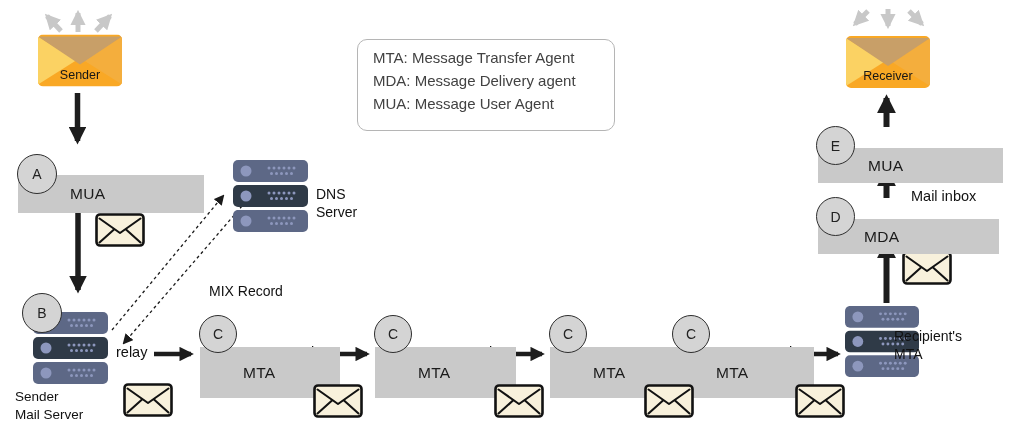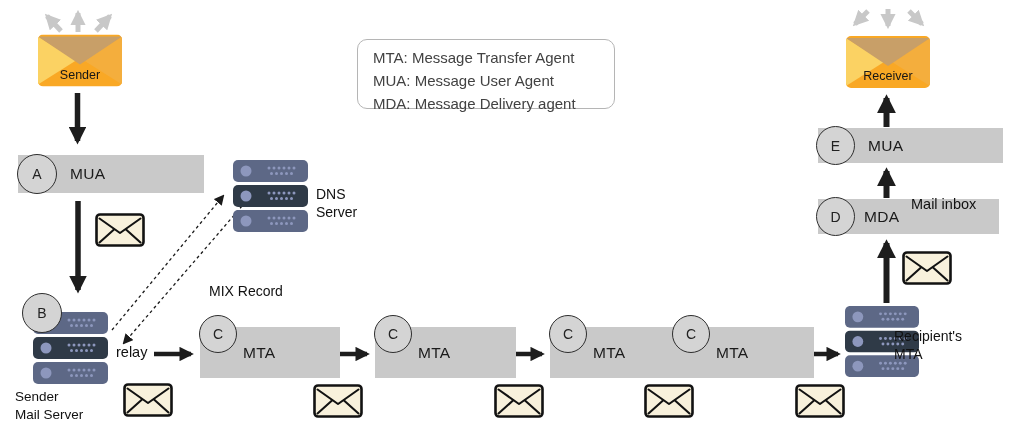--- a/index.html
+++ b/index.html
@@ -8,38 +8,39 @@
     font-family:"Liberation Sans", sans-serif;color:#1c1c1c;
   }
   .abs{position:absolute;}
   svg{display:block;}
   #arrow-layer{position:absolute;left:0;top:0;width:1016px;height:433px;pointer-events:none;}
 
   .box{
     position:absolute;background:#c9c9c9;border-radius:0;
     display:flex;align-items:center;font-size:15.5px;font-weight:500;color:#1a1a1a;
     letter-spacing:.3px;
+    margin-top:20px;
   }
   .box .node-label{white-space:nowrap;}
   .badge{
     position:absolute;border-radius:50%;background:#d4d4d4;border:1.6px solid #2e2e2e;
     display:flex;align-items:center;justify-content:center;
     font-size:14px;color:#222;box-sizing:border-box;z-index:3;
   }
   .lbl{
     position:absolute;font-size:14px;font-weight:500;color:#111;line-height:17.5px;
     white-space:pre-line;
   }
   .lbl.center{text-align:left;}
   .env-label{
     position:absolute;left:0;right:0;bottom:5px;text-align:center;
     font-size:12.5px;font-weight:500;color:#161616;
   }
   #legend{
-    position:absolute;left:357px;top:39px;width:258px;height:70px;box-sizing:border-box;
+    position:absolute;left:357px;top:39px;width:258px;height:92px;box-sizing:border-box;
     background:#ffffff;border:1.5px solid #b5b5b5;border-radius:10px;
     padding:6px 0 0 15px;
   }
   #legend .legend-line{
     font-size:15px;line-height:23px;color:#424242;font-weight:400;white-space:nowrap;
   }
 </style>
 </head>
 <body>
 
@@ -165,22 +166,22 @@
 
     <g stroke="#1d1d1d" fill="none">
       <line x1="886.5" y1="303" x2="886.5" y2="243" stroke-width="6" marker-end="url(#mk-black)"></line>
       <line x1="886.5" y1="198" x2="886.5" y2="171" stroke-width="6" marker-end="url(#mk-black)"></line>
       <line x1="886.5" y1="127" x2="886.5" y2="98" stroke-width="6" marker-end="url(#mk-black)"></line>
     </g>
   </svg>
 
   <div id="legend">
     <div class="legend-line">MTA: Message Transfer Agent</div>
+    <div class="legend-line">MDA: Message Delivery agent</div>
     <div class="legend-line">MUA: Message User Agent</div>
-    <div class="legend-line">MDA: Message Delivery agent</div>
   </div>
 
   <div class="abs" style="left:38px;top:34px;width:84px;height:53px;">
     <svg width="84" height="53" viewBox="0 0 84 52">
         <use href="#sym-env-orange"></use>
       </svg>
     <span class="env-label">Sender</span>
   </div>
 
   <div class="box" style="left:18px;top:155px;width:134px;height:38px;padding-left:52px;">
@@ -276,21 +277,21 @@
     <svg width="50" height="34" viewBox="0 0 50 34">
         <use href="#sym-env"></use>
       </svg>
   </div>
 
   <div class="box" style="left:818px;top:199px;width:135px;height:35px;padding-left:46px;">
     <span class="node-label">MDA</span>
   </div>
   <span class="badge" style="left:816px;top:197px;width:39px;height:39px;">D</span>
 
-  <div class="lbl" style="left:911px;top:196px;font-size:14.5px;">Mail inbox</div>
+  <div class="lbl" style="left:911px;top:188px;font-size:14.5px;">Mail inbox</div>
 
   <div class="box" style="left:818px;top:128px;width:135px;height:35px;padding-left:50px;">
     <span class="node-label">MUA</span>
   </div>
   <span class="badge" style="left:816px;top:126px;width:39px;height:39px;">E</span>
 
   <div class="abs" style="left:846px;top:36px;width:84px;height:52px;">
     <svg width="84" height="52" viewBox="0 0 84 52">
         <use href="#sym-env-orange"></use>
       </svg>

